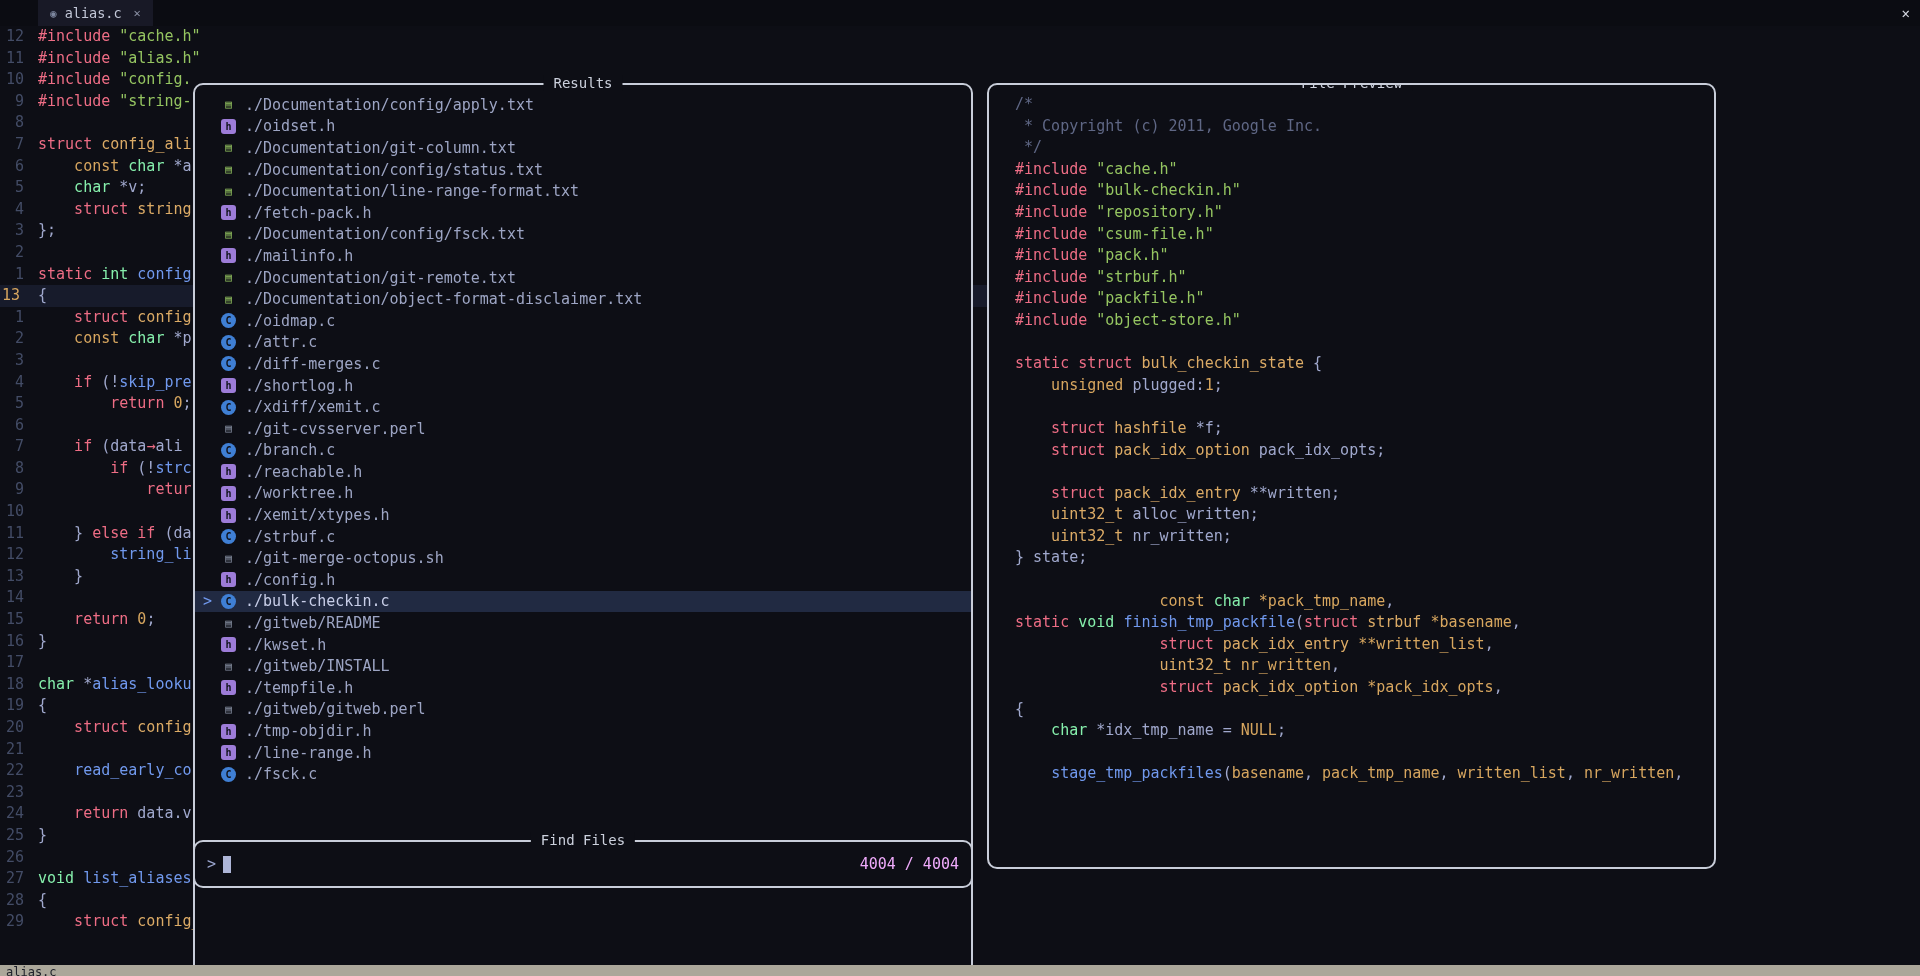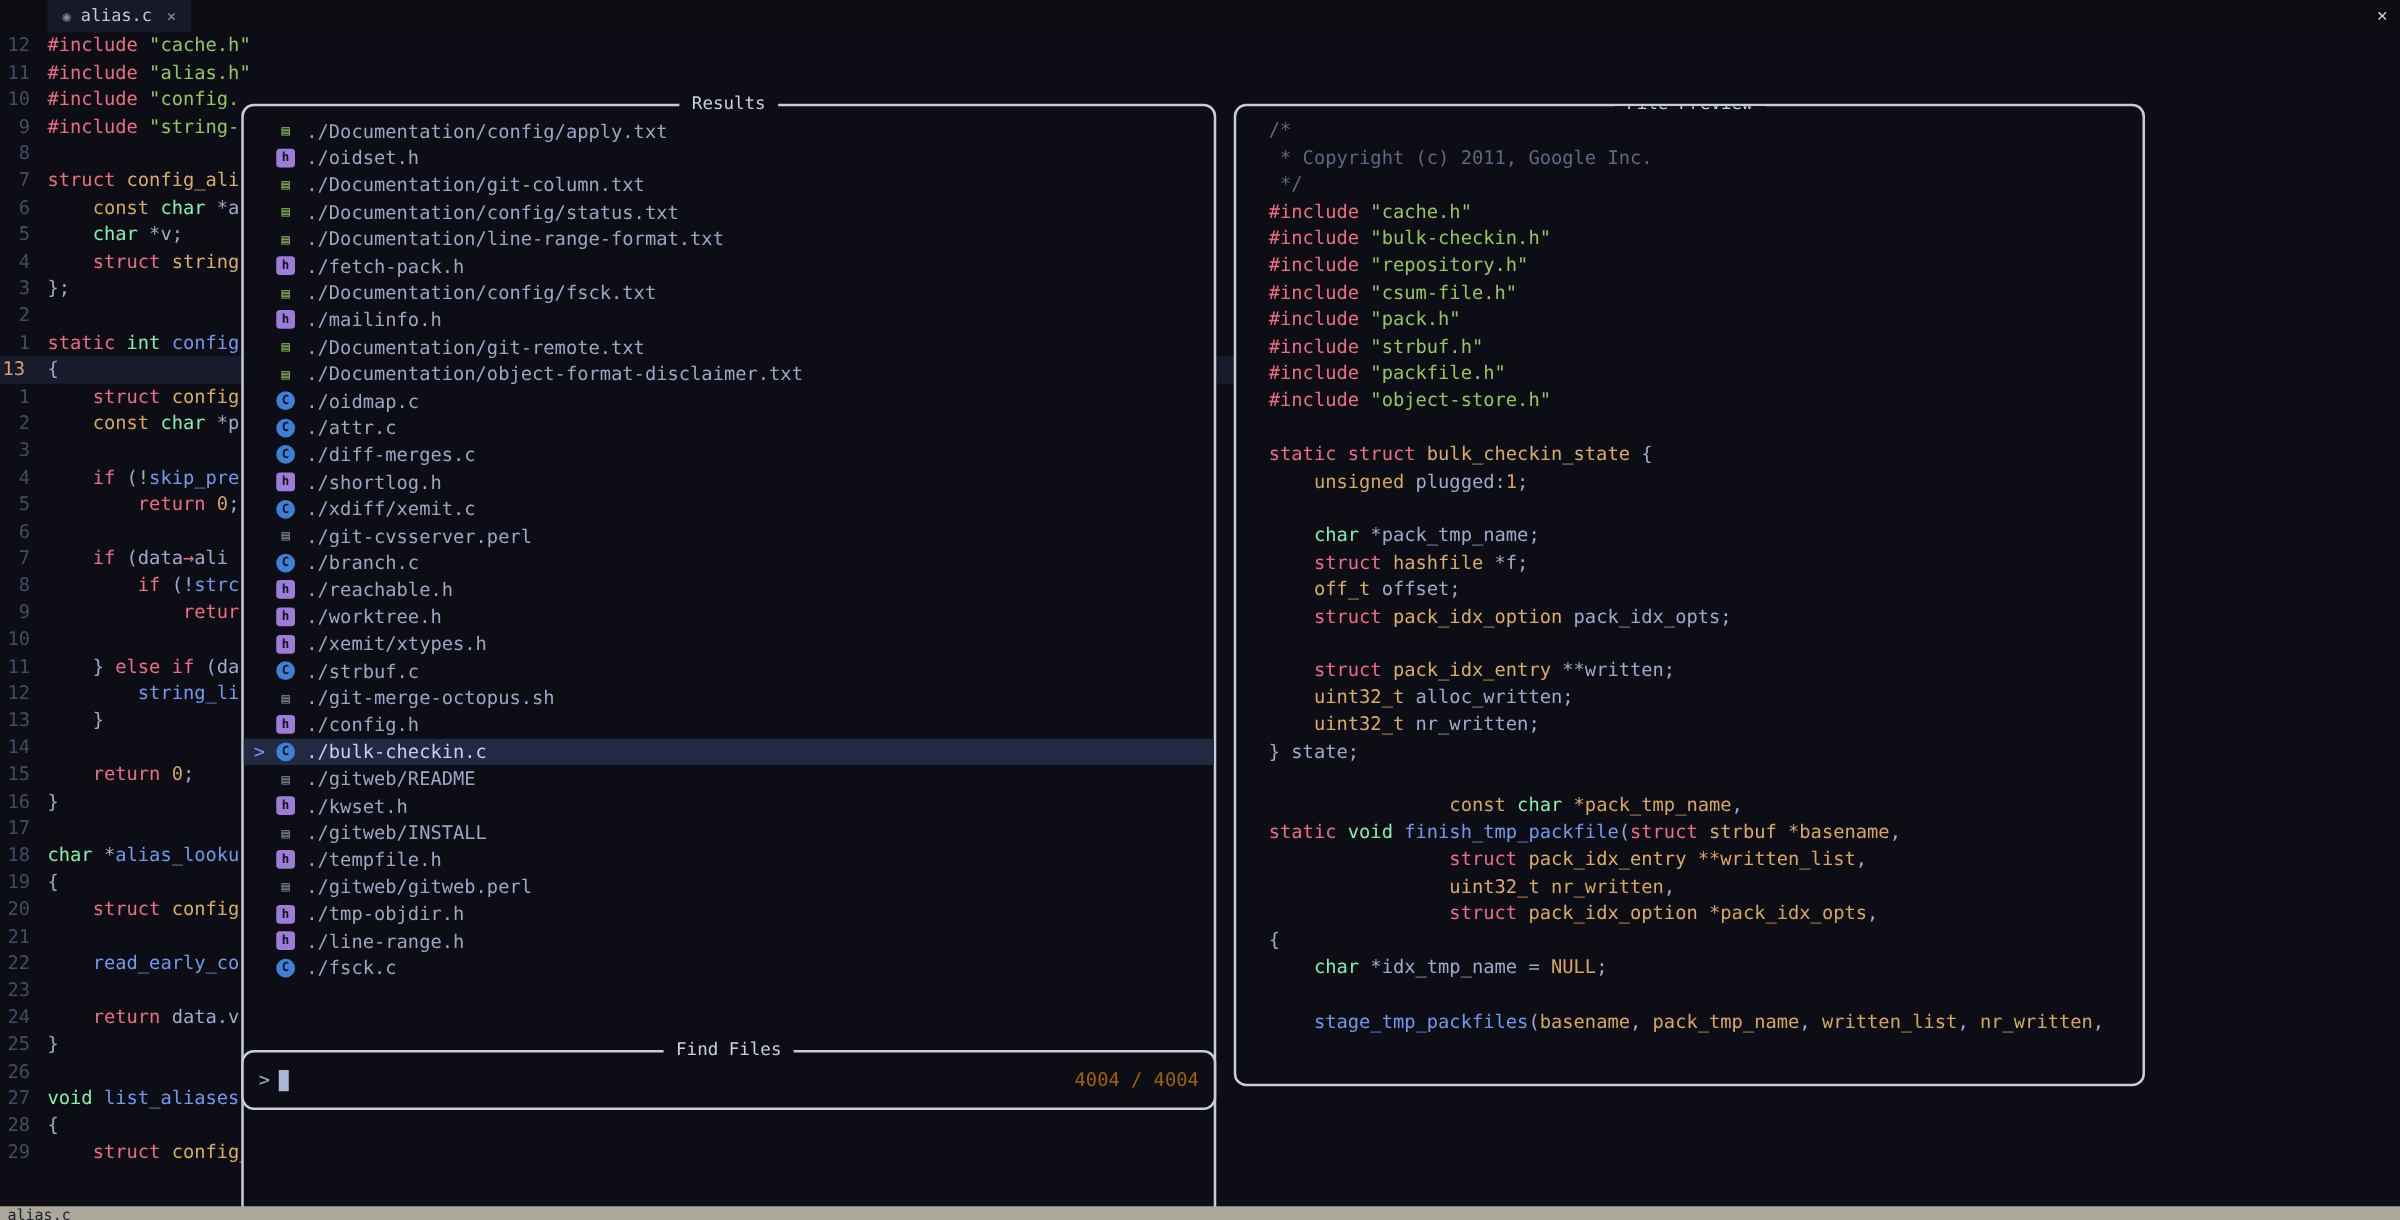--- a/index.html
+++ b/index.html
@@ -46,21 +46,21 @@
   .icon-doc{color:#8a93a5;}
   .icon-sh{color:#8a93a5;}
   .icon-perl{color:#8a93a5;}
   .icon-c{background:#3f7fd4;color:#10131c;border-radius:50%;font-weight:bold;font-size:10px;}
   .icon-h{background:#9d7cd8;color:#10131c;font-weight:bold;font-size:10px;}
 
   
   .finder-inner{display:flex;align-items:center;height:100%;padding:0 12px;font-size:15px;}
   .prompt{color:#9aa5ce;margin-right:7px;}
   .cursor{width:8px;height:17px;background:#aeb6d8;display:inline-block;}
-  .count{margin-left:auto;color:#a16207;}
+  .count{margin-left:auto;color:#f0abfc;}
 
   
   #preview-area{padding:9px 0 0 12px;font-size:15px;line-height:21.6px;color:#a0a8cd;}
   .prev-row{height:21.6px;white-space:pre;}
 
   
   .statusline{position:absolute;left:0;right:0;bottom:0;height:11px;background:#aba79a;overflow:hidden;
     color:#20222b;font-size:12px;line-height:14px;padding-left:6px;}
 </style>
 </head>
@@ -182,23 +182,21 @@
         <div class="prev-row"><span class="code-text"><span class="tok-pp">#include </span><span class="tok-str">"repository.h"</span></span></div>
         <div class="prev-row"><span class="code-text"><span class="tok-pp">#include </span><span class="tok-str">"csum-file.h"</span></span></div>
         <div class="prev-row"><span class="code-text"><span class="tok-pp">#include </span><span class="tok-str">"pack.h"</span></span></div>
         <div class="prev-row"><span class="code-text"><span class="tok-pp">#include </span><span class="tok-str">"strbuf.h"</span></span></div>
         <div class="prev-row"><span class="code-text"><span class="tok-pp">#include </span><span class="tok-str">"packfile.h"</span></span></div>
         <div class="prev-row"><span class="code-text"><span class="tok-pp">#include </span><span class="tok-str">"object-store.h"</span></span></div>
         <div class="prev-row"><span class="code-text"> </span></div>
         <div class="prev-row"><span class="code-text"><span class="tok-kw">static struct </span><span class="tok-type">bulk_checkin_state </span><span class="tok-fg">{</span></span></div>
         <div class="prev-row"><span class="code-text"><span class="tok-gold">    unsigned </span><span class="tok-fg">plugged:</span><span class="tok-gold">1</span><span class="tok-fg">;</span></span></div>
         <div class="prev-row"><span class="code-text"> </span></div>
-        <div class="prev-row"><span class="code-text"><span class="tok-teal">    char </span><span class="tok-fg">*pack_tmp_name;</span></span></div>
         <div class="prev-row"><span class="code-text"><span class="tok-kw">    struct </span><span class="tok-type">hashfile </span><span class="tok-fg">*f;</span></span></div>
-        <div class="prev-row"><span class="code-text"><span class="tok-type">    off_t </span><span class="tok-fg">offset;</span></span></div>
         <div class="prev-row"><span class="code-text"><span class="tok-kw">    struct </span><span class="tok-type">pack_idx_option </span><span class="tok-fg">pack_idx_opts;</span></span></div>
         <div class="prev-row"><span class="code-text"> </span></div>
         <div class="prev-row"><span class="code-text"><span class="tok-kw">    struct </span><span class="tok-type">pack_idx_entry </span><span class="tok-fg">**written;</span></span></div>
         <div class="prev-row"><span class="code-text"><span class="tok-type">    uint32_t </span><span class="tok-fg">alloc_written;</span></span></div>
         <div class="prev-row"><span class="code-text"><span class="tok-type">    uint32_t </span><span class="tok-fg">nr_written;</span></span></div>
         <div class="prev-row"><span class="code-text"><span class="tok-fg">} state;</span></span></div>
         <div class="prev-row"><span class="code-text"> </span></div>
         <div class="prev-row"><span class="code-text"><span class="tok-gold">                const </span><span class="tok-teal">char </span><span class="tok-gold">*pack_tmp_name</span><span class="tok-fg">,</span></span></div>
         <div class="prev-row"><span class="code-text"><span class="tok-kw">static </span><span class="tok-teal">void </span><span class="tok-fn">finish_tmp_packfile</span><span class="tok-fg">(</span><span class="tok-kw">struct </span><span class="tok-type">strbuf </span><span class="tok-gold">*basename</span><span class="tok-fg">,</span></span></div>
         <div class="prev-row"><span class="code-text"><span class="tok-kw">                struct </span><span class="tok-type">pack_idx_entry </span><span class="tok-gold">**written_list</span><span class="tok-fg">,</span></span></div>

